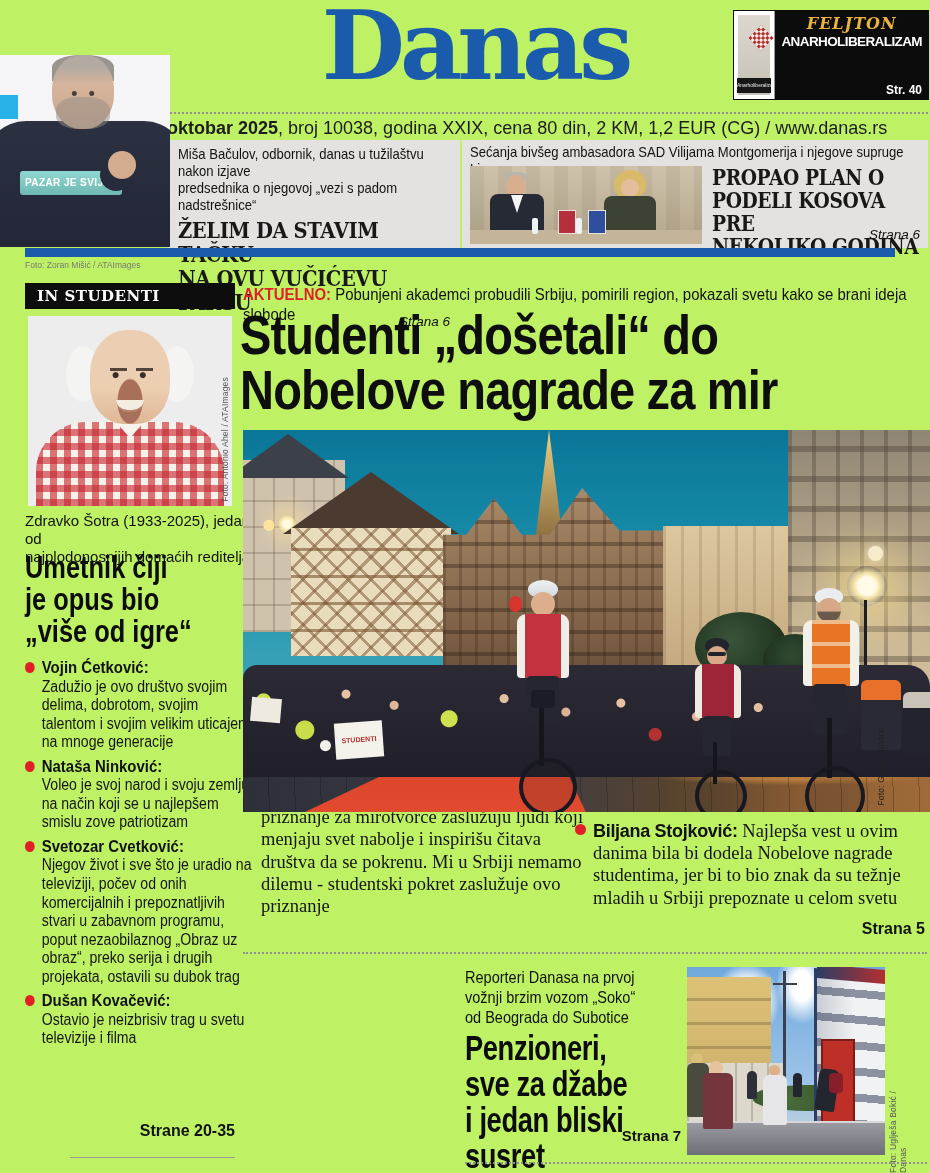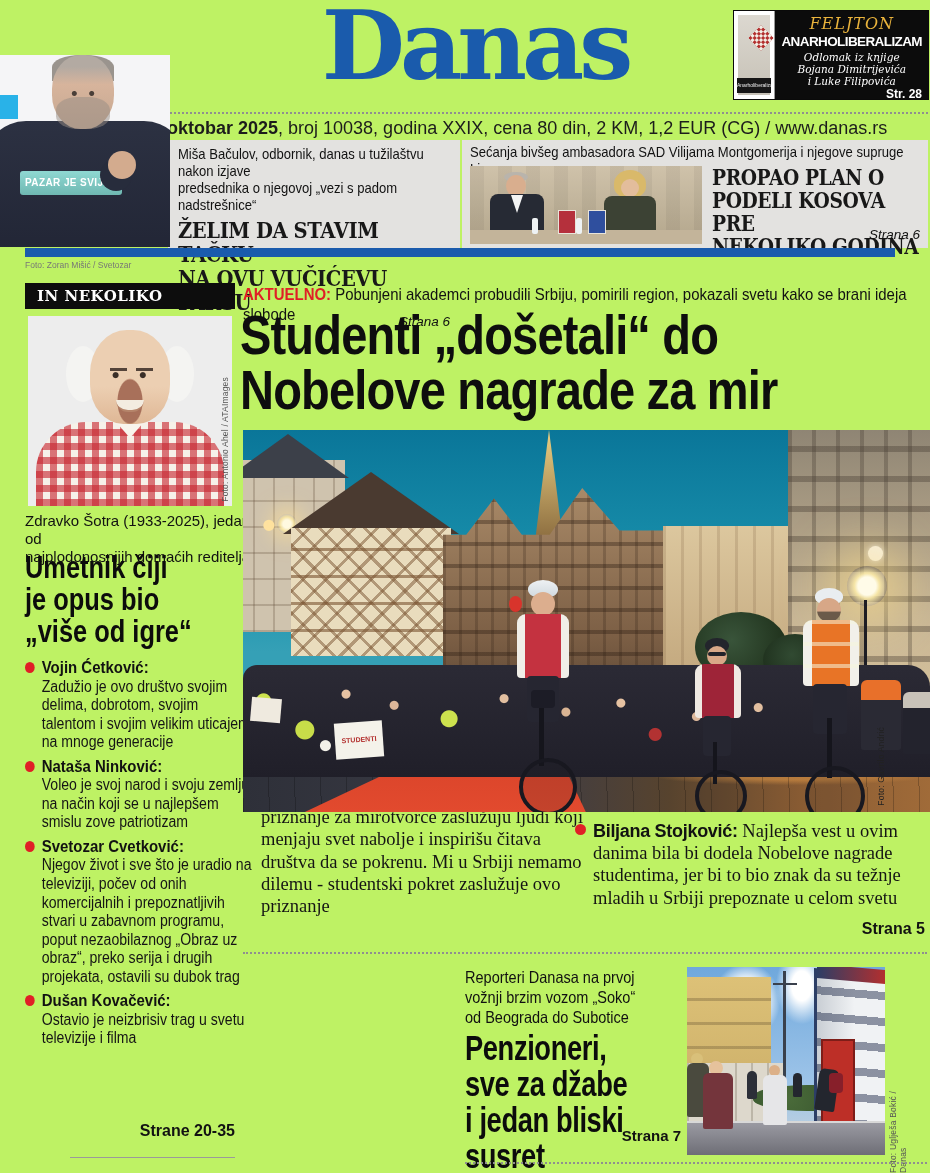--- a/index.html
+++ b/index.html
@@ -29,21 +29,21 @@
   
   #feljton{left:733px;top:10px;width:194px;height:88px;display:flex;border:1.5px solid #0a0a0a;background:#fff}
   #feljton .book{width:60px;position:relative;background:#fff;border-right:1px solid #999}
   #feljton .cover{position:absolute;left:4px;top:4px;right:4px;bottom:4px;
         background:linear-gradient(180deg,#dcd8d0,#c6c1b6)}
   #feljton .heart{position:absolute;left:18px;top:18px;width:18px;height:18px;transform:rotate(45deg);
         background:repeating-conic-gradient(#b3302f 0 25%,#f2eee6 0 50%);background-size:6px 6px}
   #feljton .band{position:absolute;left:3px;right:3px;bottom:6px;height:15px;background:#161616;
         color:#eee;font-size:5px;text-align:center;line-height:15px;overflow:hidden}
   #feljton .fright{flex:1;background:#0c0c0c;color:#fff;padding:3px 6px 2px;display:flex;flex-direction:column}
-  .felj-label{font-family:"DejaVu Serif",serif;font-style:italic;font-weight:normal;
+  .felj-label{font-family:"DejaVu Serif",serif;font-style:italic;font-weight:bold;
         font-size:16px;color:#e9b33c;text-align:center;letter-spacing:1px}
   .felj-title{font-weight:bold;font-size:13.5px;text-align:center;letter-spacing:-.6px;margin-top:1px}
   .felj-sub{font-family:"DejaVu Serif",serif;font-style:italic;font-size:10.5px;line-height:1.15;
         text-align:center;margin-top:2px}
   .felj-page{font-weight:bold;font-size:12px;text-align:right;margin-top:auto}
 
   
   .panel{background:#e3e2e0}
   #teaser-left{left:168px;top:140px;width:292px;height:108px;padding:6px 10px;box-sizing:border-box}
   .tl-kicker{font-size:14.5px;line-height:1.18;width:306px}
@@ -288,24 +288,21 @@
 
   <div class="abs" id="feljton">
     <div class="book">
       <div class="cover"></div>
       <div class="heart"></div>
       <div class="band">Anarholiberalizam</div>
     </div>
     <div class="fright">
       <div class="felj-label">FELJTON</div>
       <div class="felj-title">ANARHOLIBERALIZAM</div>
-      <div class="felj-sub pre">Odlomak iz knjige
-Bojana Dimitrijevića
-i Luke Filipovića</div>
-      <div class="felj-page">Str. 28</div>
+      <div class="felj-page">Str. 40</div>
     </div>
   </div>
 
   <div class="abs" id="dot-top"></div>
   <div class="abs" id="dateline"><span>ČETVRTAK, </span><b>9. oktobar 2025</b><span>, broj 10038, godina XXIX, cena 80 din, 2 KM, 1,2 EUR (CG) / www.danas.rs</span></div>
 
   <div class="abs panel" id="teaser-left">
     <div class="tl-kicker cx90 pre">Miša Bačulov, odbornik, danas u tužilaštvu nakon izjave
 predsednika o njegovoj „vezi s padom nadstrešnice“</div>
     <div class="tl-head slab cx85 pre">ŽELIM DA STAVIM TAČKU
@@ -331,33 +328,33 @@
         <div class="m-bot2"></div>
       </div>
       <div class="tr-head slab cx85 pre">PROPAO PLAN O
 PODELI KOSOVA PRE
 NEKOLIKO GODINA</div>
       <div class="pg-i abs" style="right:0;bottom:2px">Strana 6</div>
     </div>
   </div>
 
   <div class="abs" id="bar-blue"></div>
-  <div class="abs pcred" id="credit-baculov">Foto: Zoran Mišić / Svetozar</div>
+  <div class="abs pcred" id="credit-baculov">Foto: Zoran Mišić / ATAImages</div>
 
   <div class="abs" id="baculov-photo">
     <div class="bc-body"></div>
     <div class="bc-hair"></div>
     <div class="bc-head"></div>
     <div class="bc-beard"></div>
     <div class="bc-graphic">PAZAR JE SVIJET</div>
     <div class="bc-fist"></div>
   </div>
   <div class="abs" id="cyan-sq"></div>
 
-  <div class="abs" id="memoriam-bar">IN NEKOLIKO</div>
+  <div class="abs" id="memoriam-bar">IN STUDENTI</div>
 
   <div class="abs cx88" id="aktuelno"><span class="lbl">AKTUELNO:</span><span> Pobunjeni akademci probudili Srbiju, pomirili region, pokazali svetu kako se brani ideja slobode</span></div>
 
   <div class="abs cx84 pre" id="main-head">Studenti „došetali“ do
 Nobelove nagrade za mir</div>
 
   <div class="abs" id="sotra-photo">
     <div class="s-hair" style="left:38px;top:30px"></div>
     <div class="s-hair" style="left:132px;top:30px"></div>
     <div id="s-shirt"></div>

